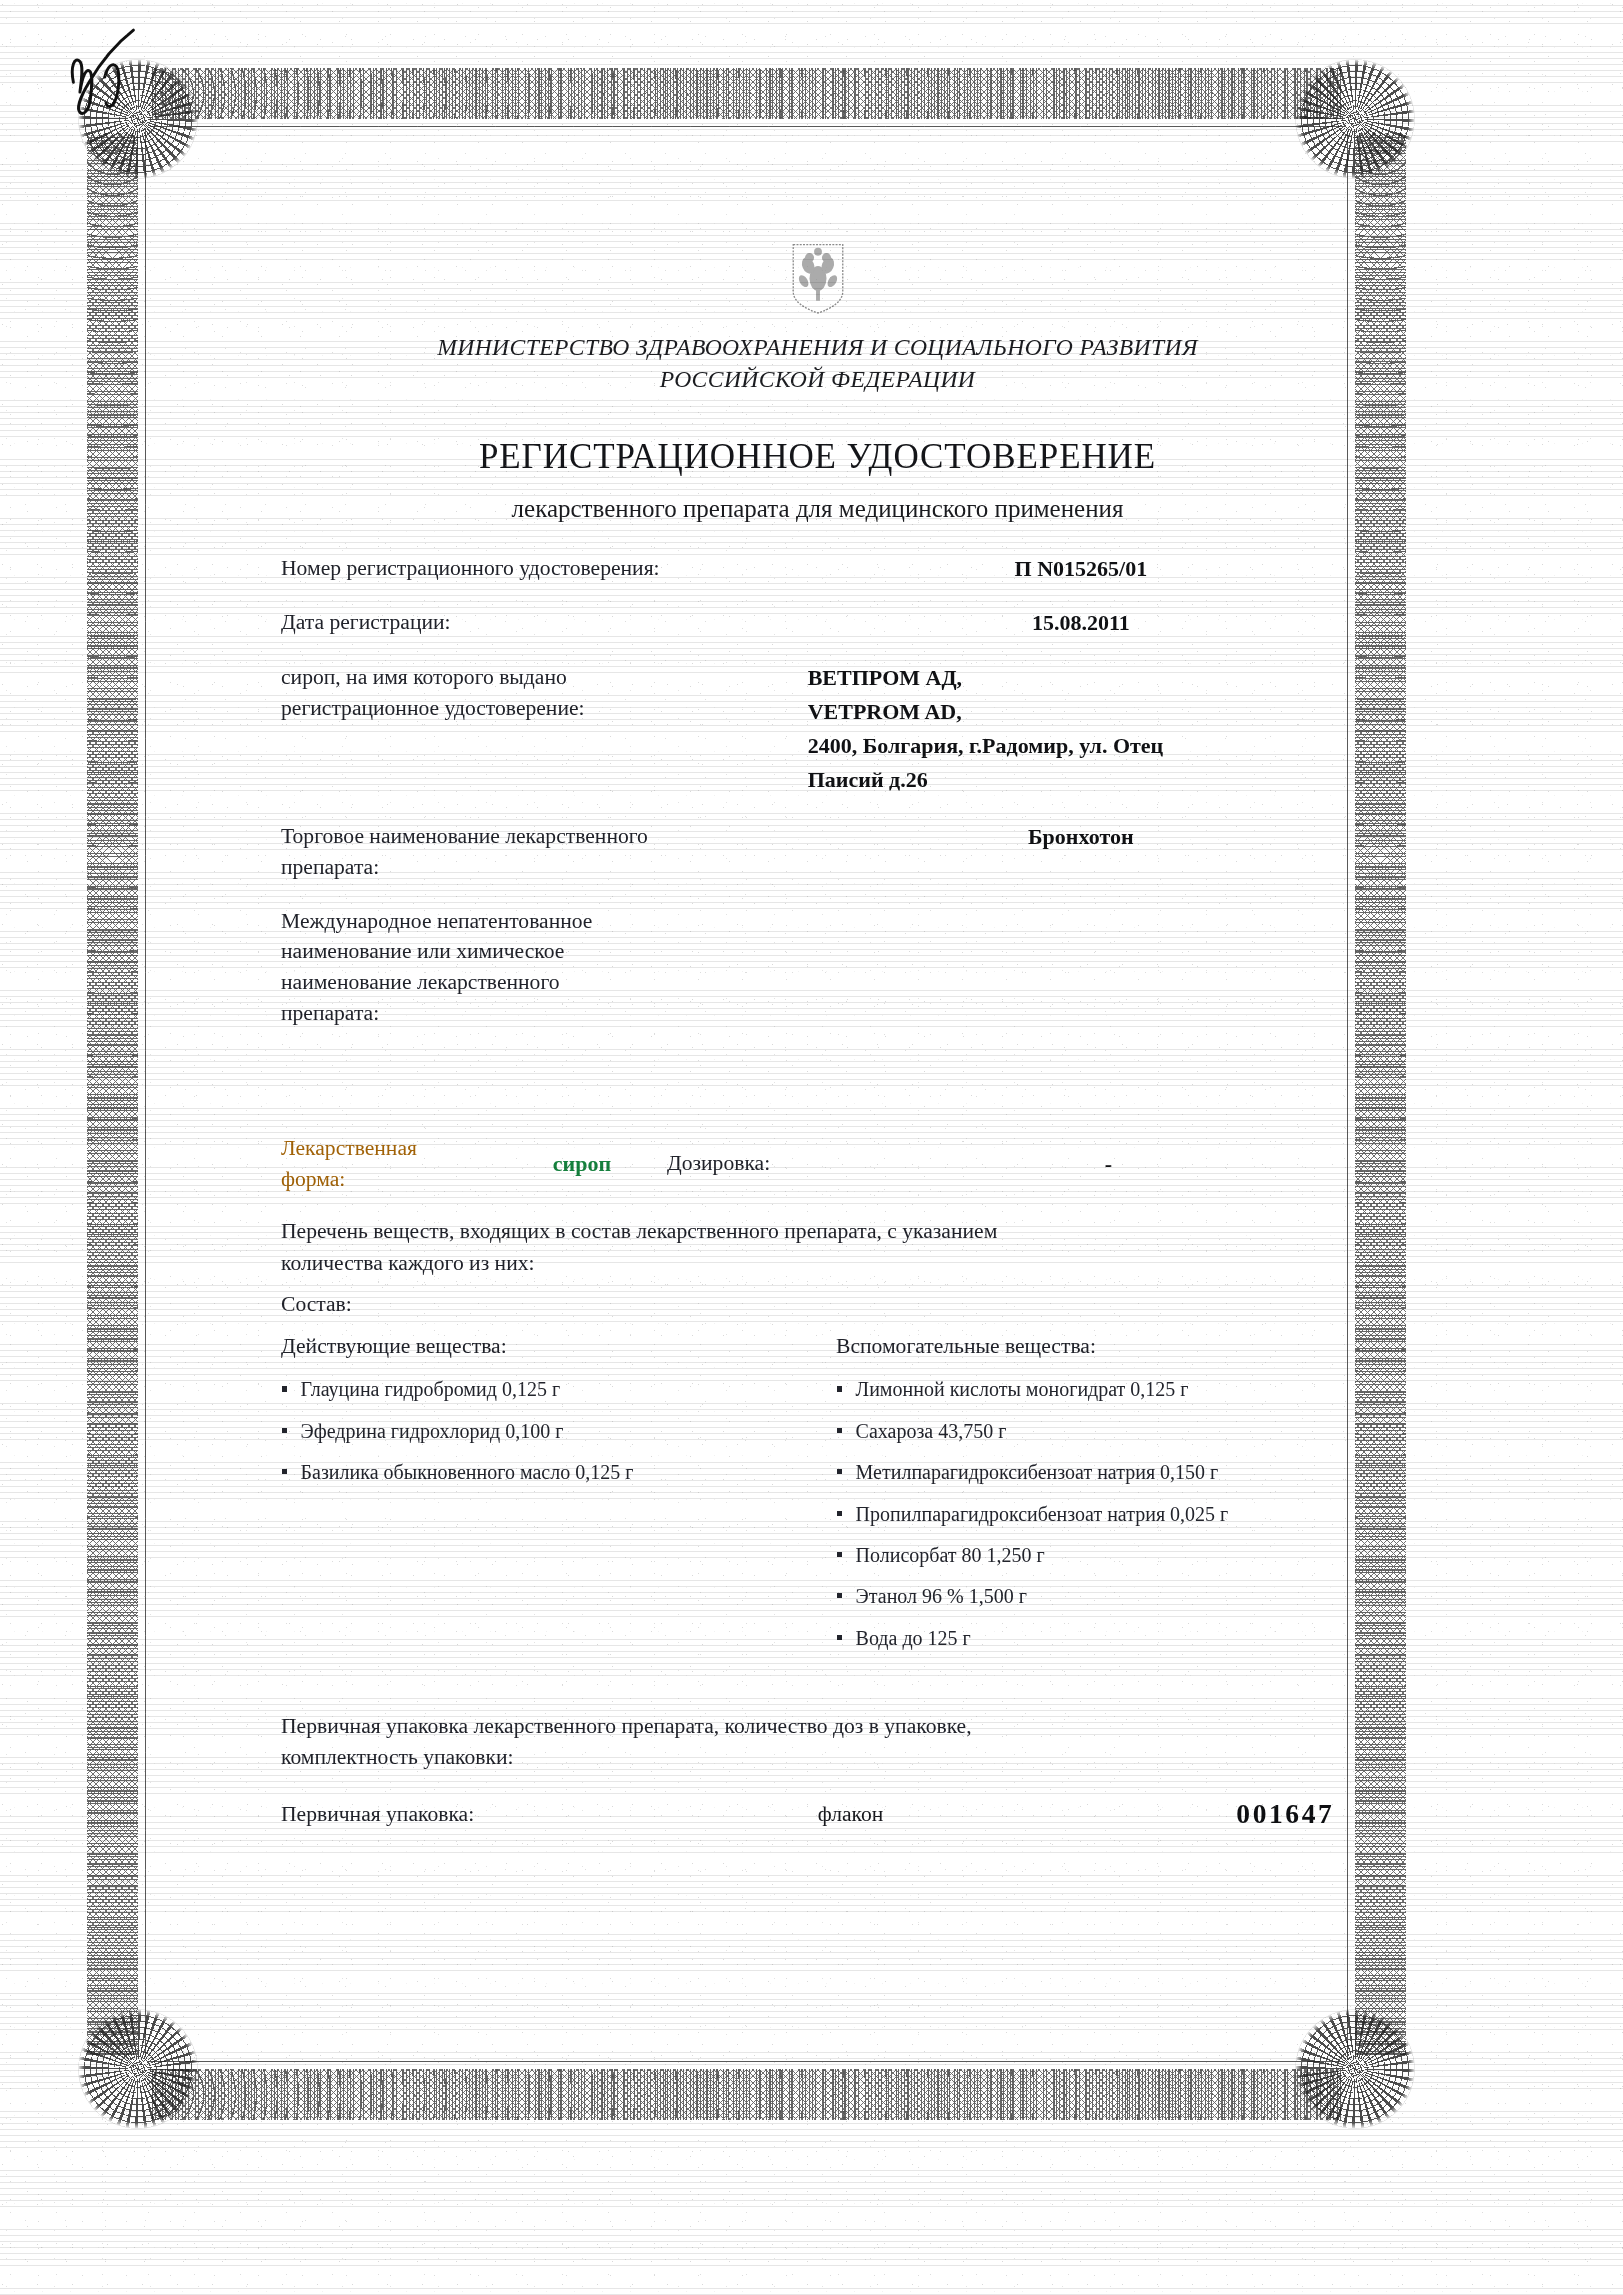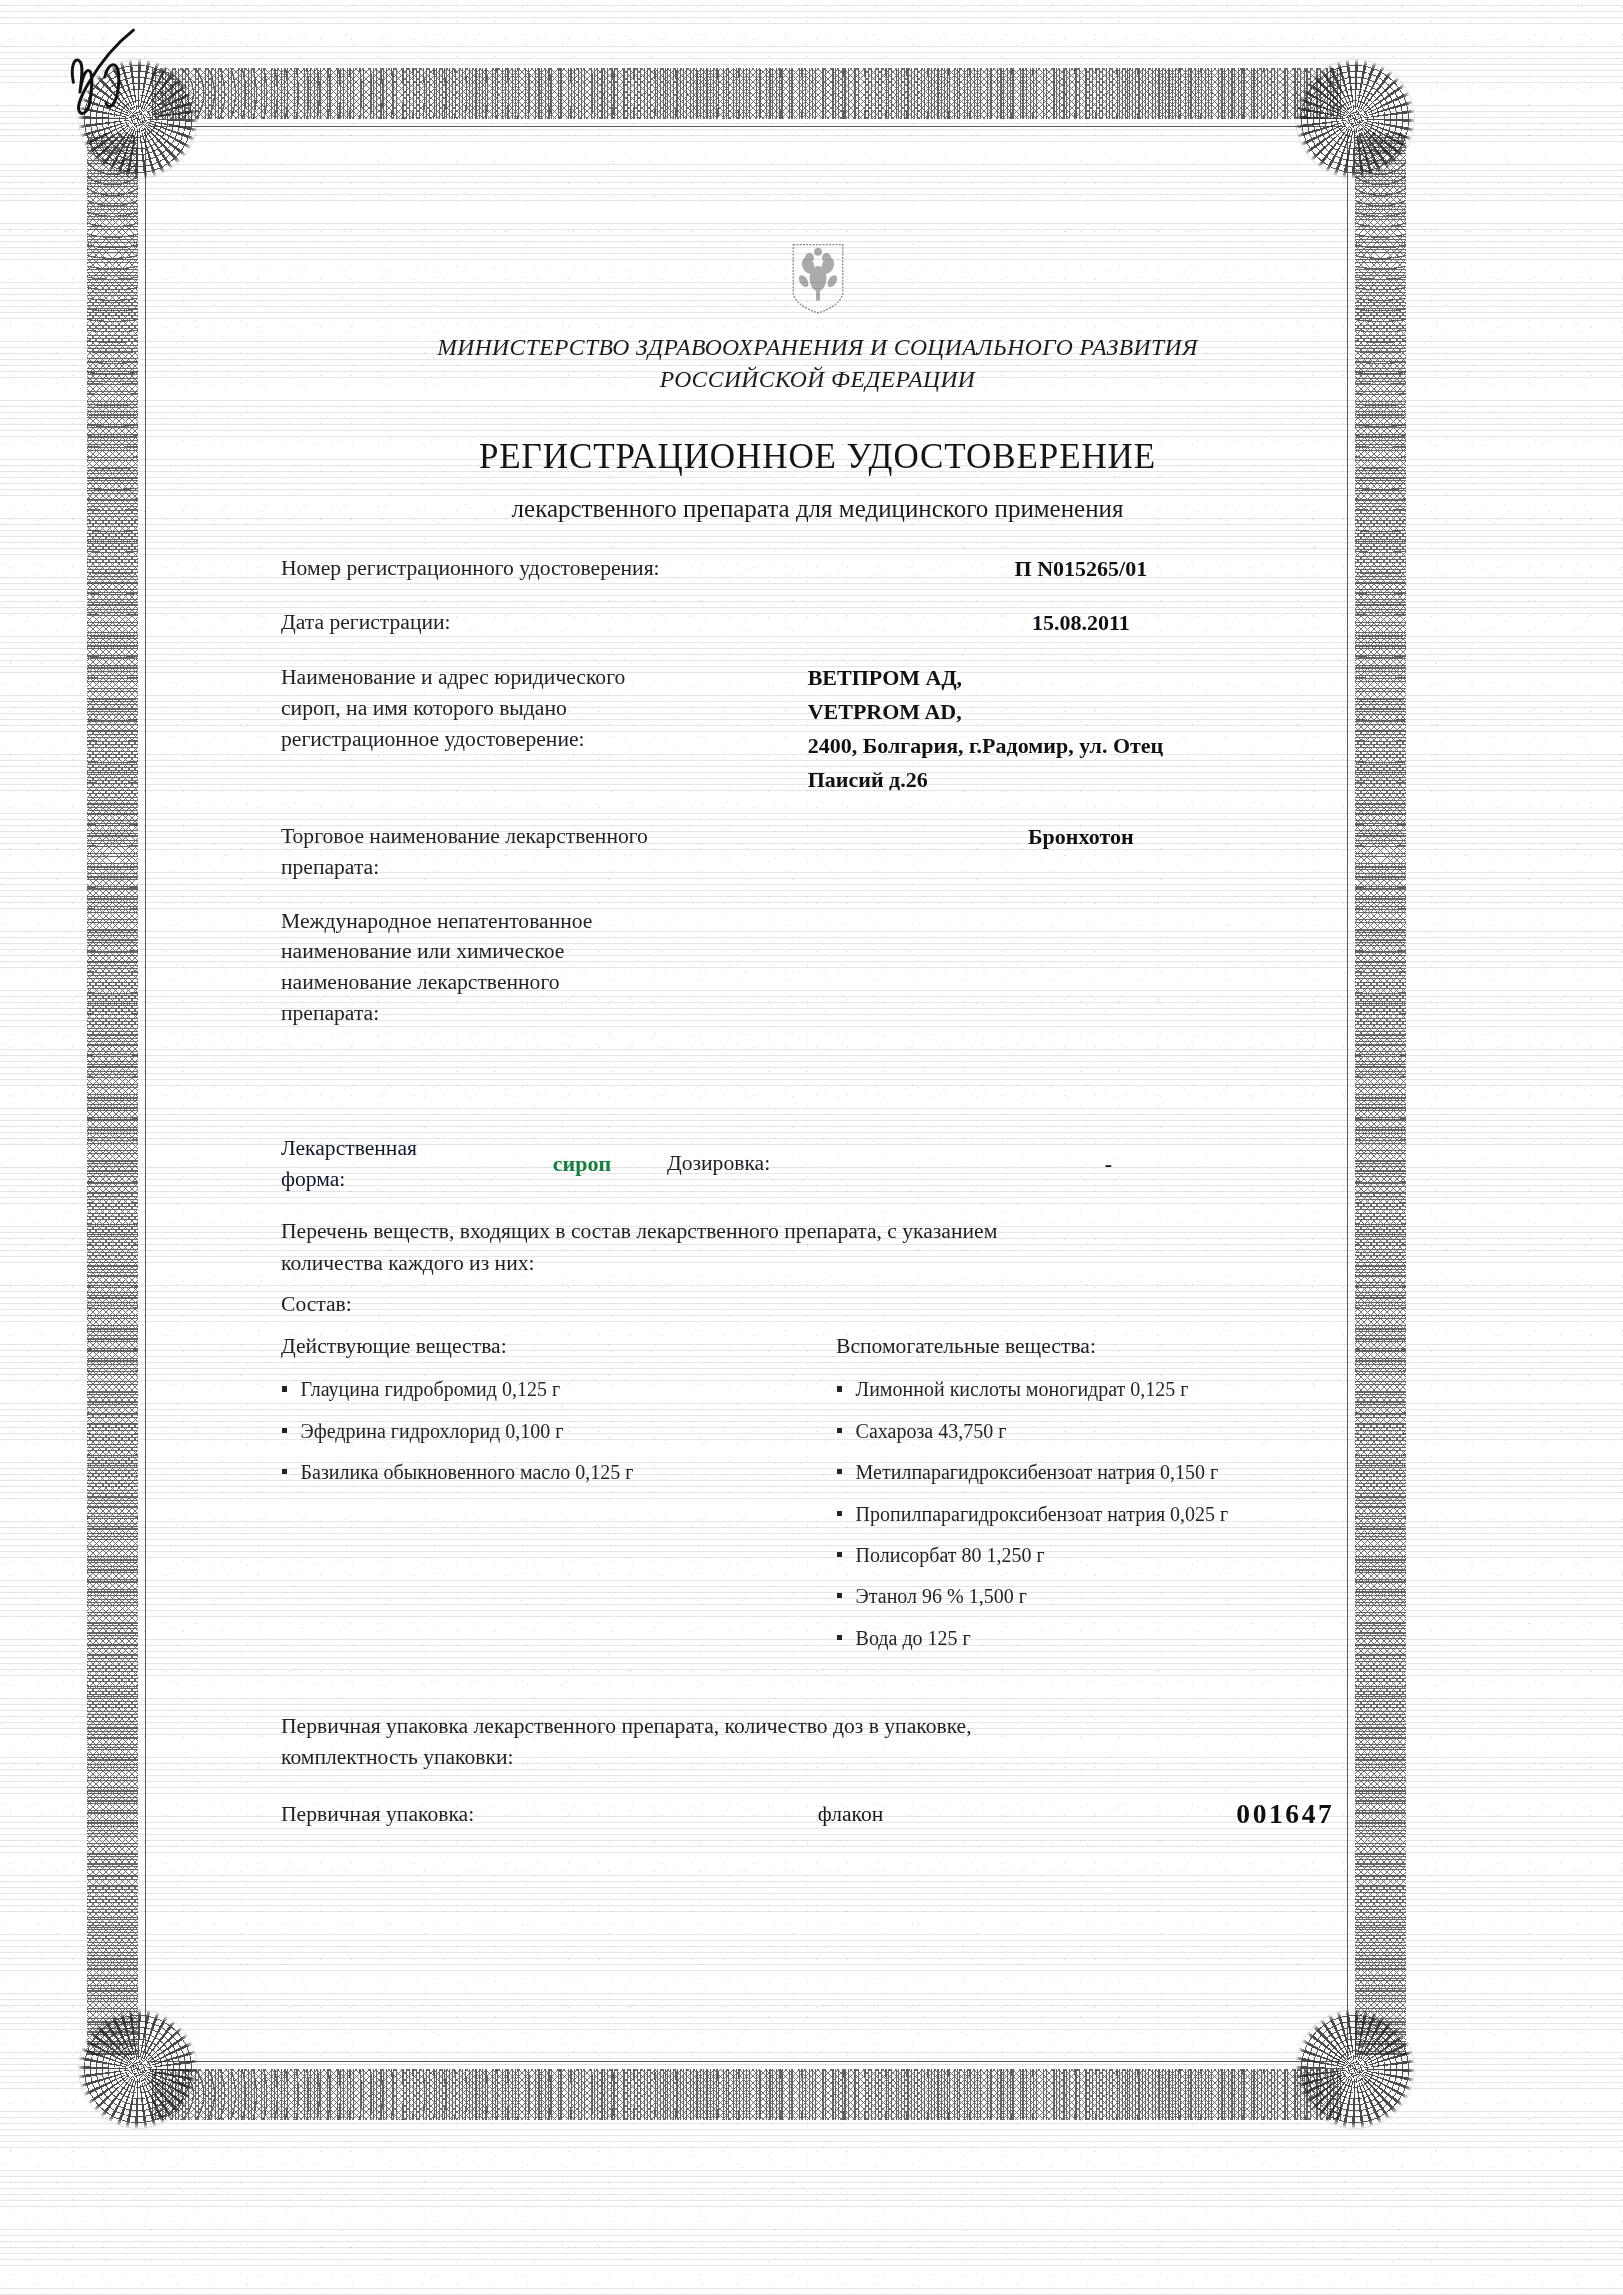--- a/index.html
+++ b/index.html
@@ -200,21 +200,21 @@
   
   .form-row {
     display: flex;
     align-items: center;
     margin-bottom: 5.2px;
   }
   .form-label {
     flex: 0 0 216px;
     font-size: 21.6px;
     line-height: 1.42;
-    color: #0f172a;
+    color: #a16207;
   }
   .form-value {
     flex: 0 0 170px;
     font-size: 22px;
     font-weight: 700;
     text-align: center;
     color: #15803d;
   }
   .dose-label {
     flex: 0 0 196px;
@@ -363,21 +363,20 @@
 
   <div class="row">
     <div class="label">Дата регистрации:</div>
     <div class="value">15.08.2011</div>
   </div>
 
   <div class="spacer-sm"></div>
 
   <div class="row">
     <div class="label">
-      <div>Наименование и адрес юридического</div>
       <div>сироп, на имя которого выдано</div>
       <div>регистрационное удостоверение:</div>
     </div>
     <div class="value value-block">
       <div>ВЕТПРОМ АД,</div>
       <div>VETPROM AD,</div>
       <div>2400, Болгария, г.Радомир, ул. Отец</div>
       <div>Паисий д.26</div>
     </div>
   </div>

